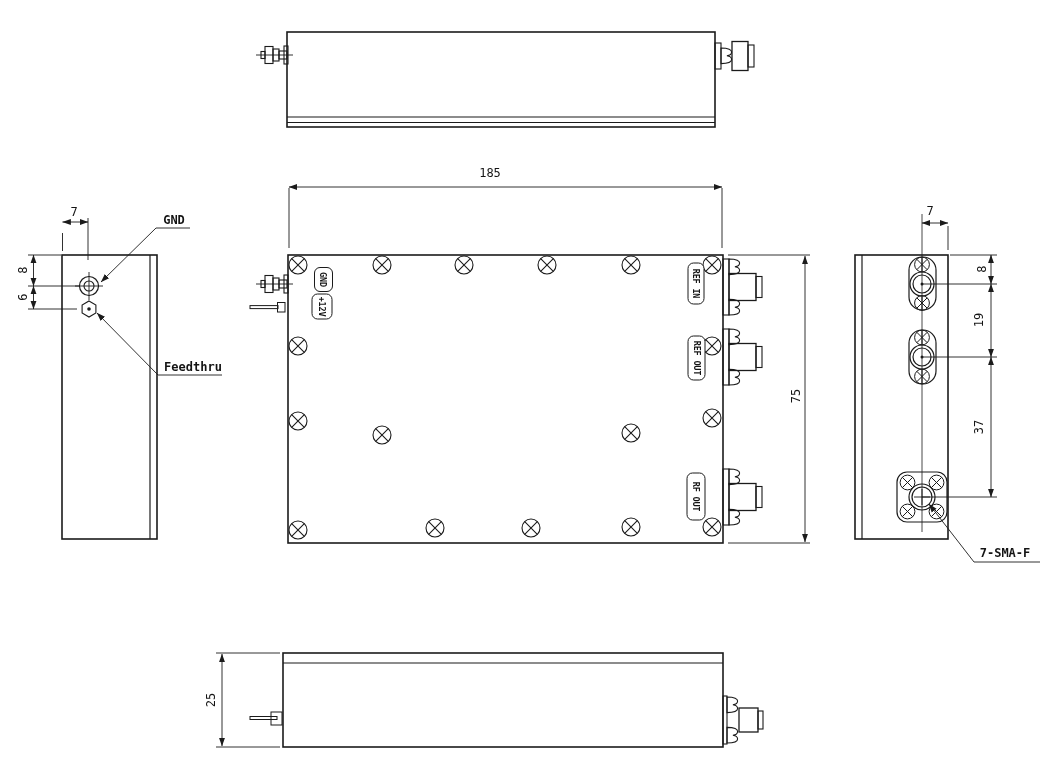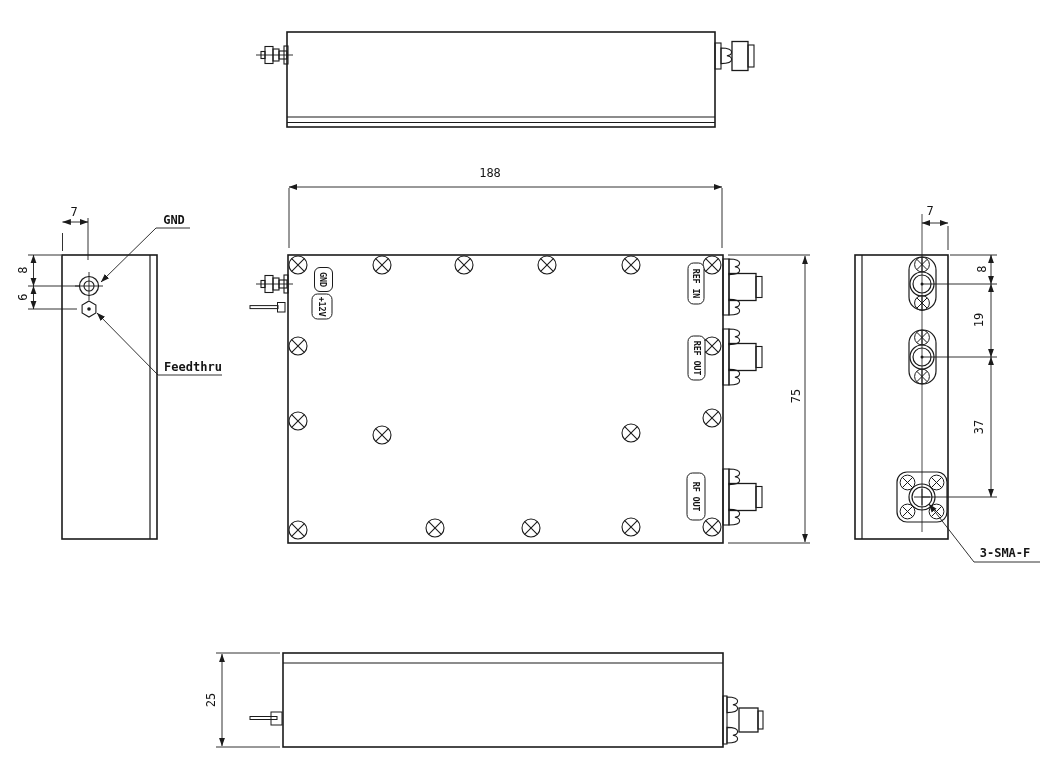--- a/index.html
+++ b/index.html
@@ -226,29 +226,29 @@
     </g>
   </g>
 </svg>
 
   <span class="txt" style="left:63px;top:206px;width:22px;height:12px;">7</span>
   <span class="txt rotccw" style="left:16px;top:264px;width:14px;height:12px;">8</span>
   <span class="txt rotccw" style="left:16px;top:291px;width:14px;height:12px;">6</span>
   <span class="txt callout" style="left:157px;top:213px;width:34px;height:13px;">GND</span>
   <span class="txt callout" style="left:161px;top:360px;width:64px;height:13px;">Feedthru</span>
 
-  <span class="txt" style="left:468px;top:166px;width:44px;height:13px;">188</span>
+  <span class="txt" style="left:468px;top:166px;width:44px;height:13px;">185</span>
   <span class="txt rotccw" style="left:786px;top:390px;width:20px;height:12px;">75</span>
   <span class="plabel" style="left:311px;top:270px;width:23px;height:17px;">GND</span>
   <span class="plabel" style="left:308.5px;top:295.5px;width:24px;height:19px;">+12V</span>
   <span class="plabel" style="left:674.5px;top:274.5px;width:40px;height:15px;">REF IN</span>
   <span class="plabel" style="left:673.5px;top:348.5px;width:43px;height:16px;">REF OUT</span>
   <span class="plabel" style="left:671.5px;top:486.5px;width:46px;height:17px;">RF OUT</span>
 
   <span class="txt" style="left:919px;top:205px;width:22px;height:12px;">7</span>
   <span class="txt rotccw" style="left:975px;top:263px;width:14px;height:12px;">8</span>
   <span class="txt rotccw" style="left:969px;top:314px;width:20px;height:12px;">19</span>
   <span class="txt rotccw" style="left:969px;top:421px;width:20px;height:12px;">37</span>
-  <span class="txt callout" style="left:974px;top:546px;width:62px;height:13px;">3-SMA-F</span>
+  <span class="txt callout" style="left:974px;top:546px;width:62px;height:13px;">7-SMA-F</span>
 
   <span class="txt rotccw" style="left:201px;top:694px;width:20px;height:12px;">25</span>
 
 </div>
 
 </body></html>

